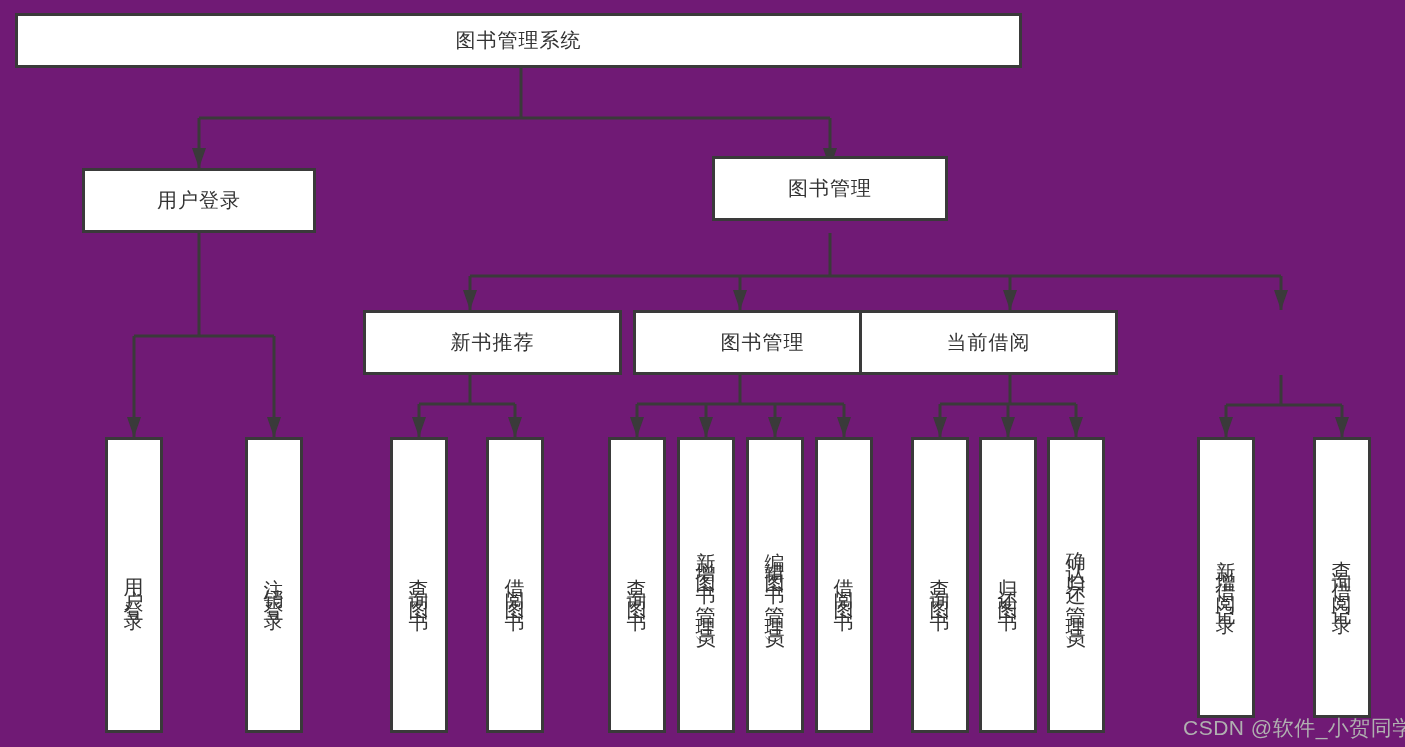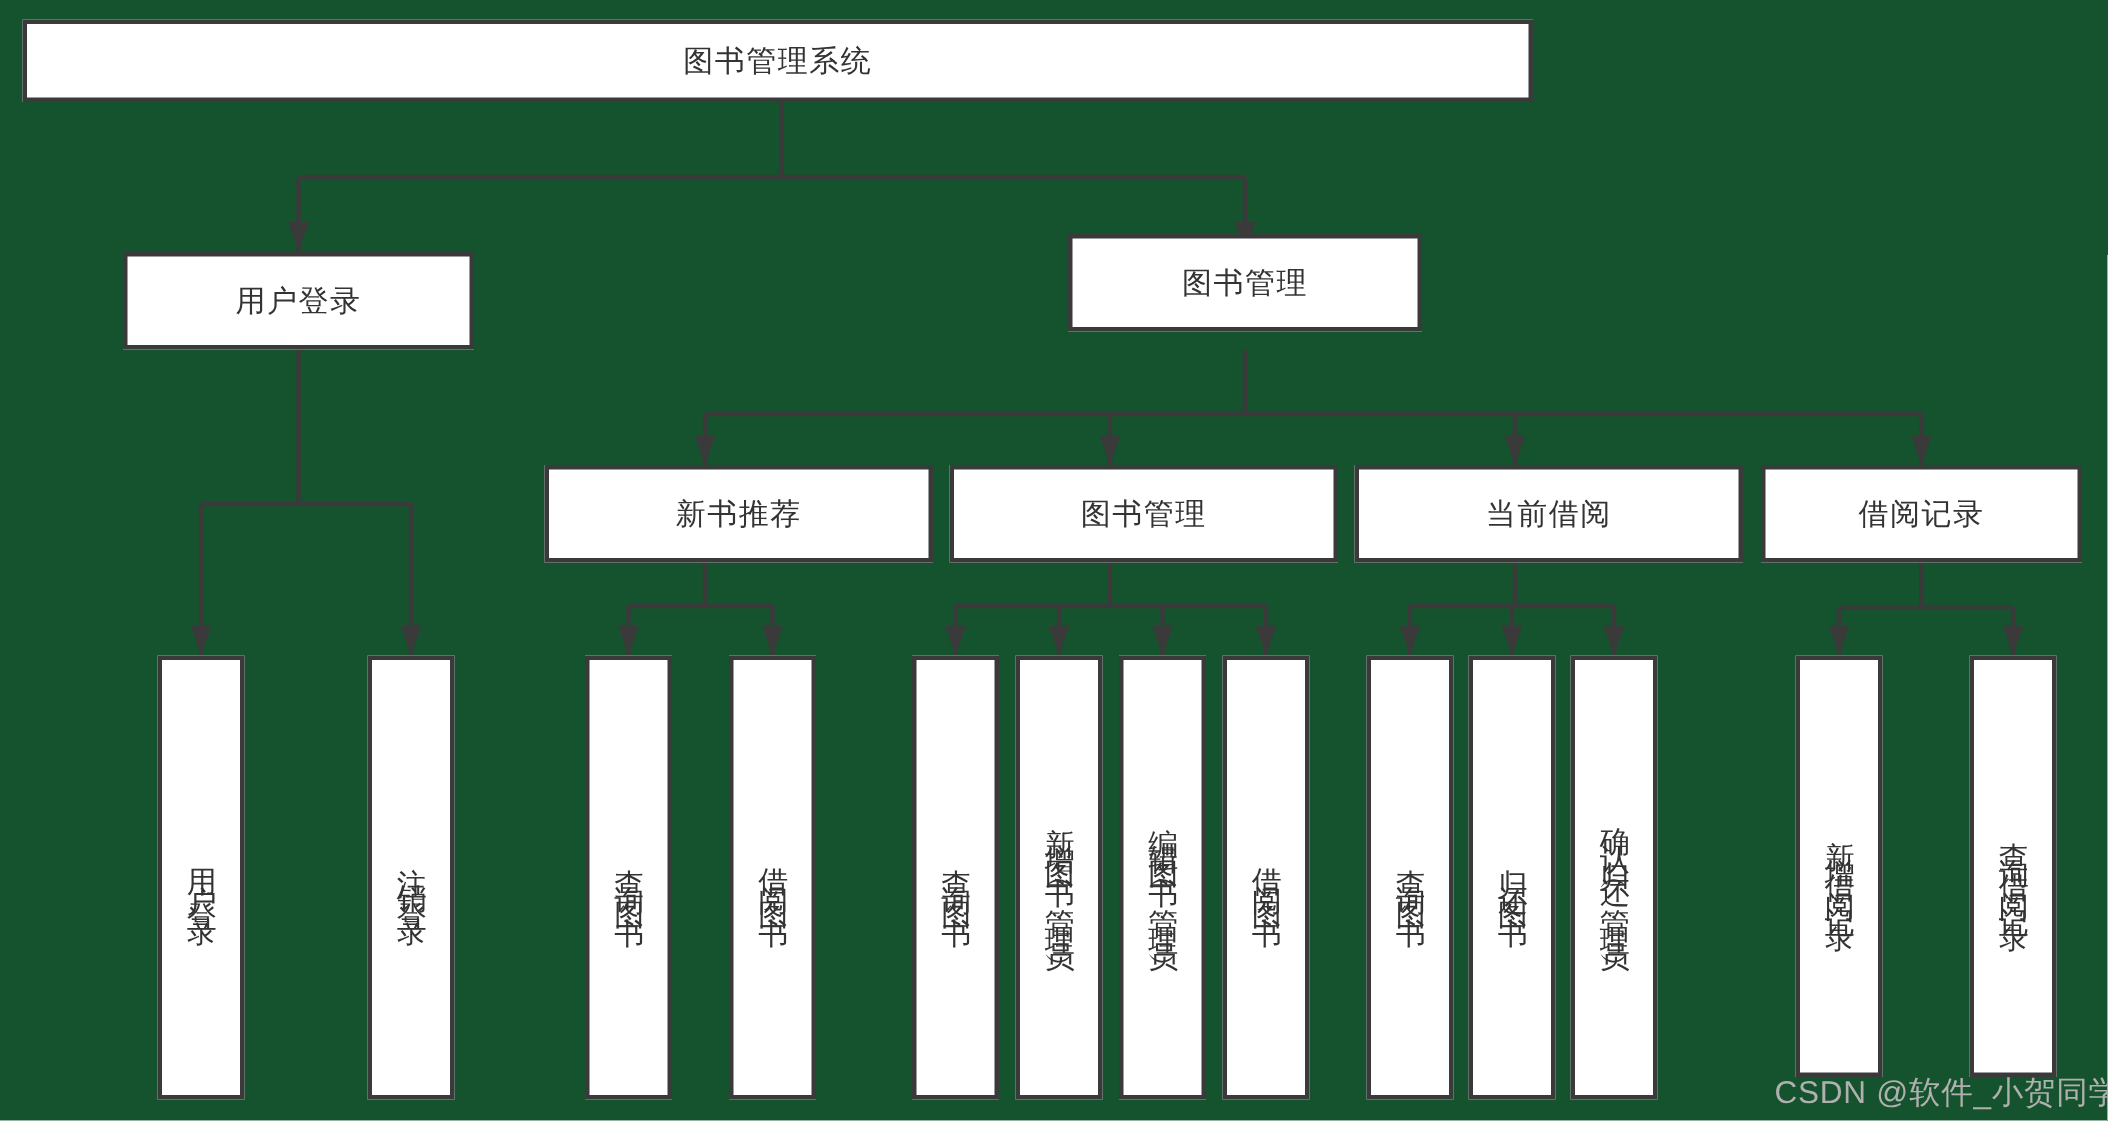--- a/index.html
+++ b/index.html
@@ -4,21 +4,21 @@
 <style>
   html, body {
     margin: 0;
     padding: 0;
     background: #ffffff;
   }
   .canvas {
     position: relative;
     width: 1405px;
     height: 747px;
-    background: #14532d;
+    background: #701a75;
     font-family: "Liberation Sans", sans-serif;
     overflow: hidden;
   }
   .wires {
     position: absolute;
     left: 0;
     top: 0;
     width: 1405px;
     height: 747px;
     pointer-events: none;
@@ -35,21 +35,21 @@
     font-size: 20px;
     letter-spacing: 1px;
     text-align: center;
   }
   .box.root   { left: 15px;  top: 13px;  width: 1007px; height: 55px; }
   .box.lvl2a  { left: 82px;  top: 168px; width: 234px;  height: 65px; }
   .box.lvl2b  { left: 712px; top: 156px; width: 236px;  height: 65px; }
   .box.lvl3   { top: 310px; height: 65px; width: 259px; }
   .box.l3-1   { left: 363px; }
   .box.l3-2   { left: 633px; }
-  .box.l3-3   { left: 903px; }
+  .box.l3-3   { left: 859px; }
   .box.l3-4   { left: 1174px; width: 214px; }
   .box.leaf   { top: 437px; height: 296px; width: 58px; }
   .box.leaf.short { height: 281px; }
   .leaf-1  { left: 105px; }
   .leaf-2  { left: 245px; }
   .leaf-3  { left: 390px; }
   .leaf-4  { left: 486px; }
   .leaf-5  { left: 608px; }
   .leaf-6  { left: 677px; }
   .leaf-7  { left: 746px; }
@@ -128,21 +128,20 @@
   </svg>
 
   <div class="box root">图书管理系统</div>
 
   <div class="box lvl2a">用户登录</div>
   <div class="box lvl2b">图书管理</div>
 
   <div class="box lvl3 l3-1">新书推荐</div>
   <div class="box lvl3 l3-2">图书管理</div>
   <div class="box lvl3 l3-3">当前借阅</div>
-  <div class="box lvl3 l3-4">借阅记录</div>
 
   <div class="box leaf leaf-1">
     <span class="vtext">用户登录</span>
   </div>
   <div class="box leaf leaf-2">
     <span class="vtext">注销登录</span>
   </div>
   <div class="box leaf leaf-3">
     <span class="vtext">查询图书</span>
   </div>

